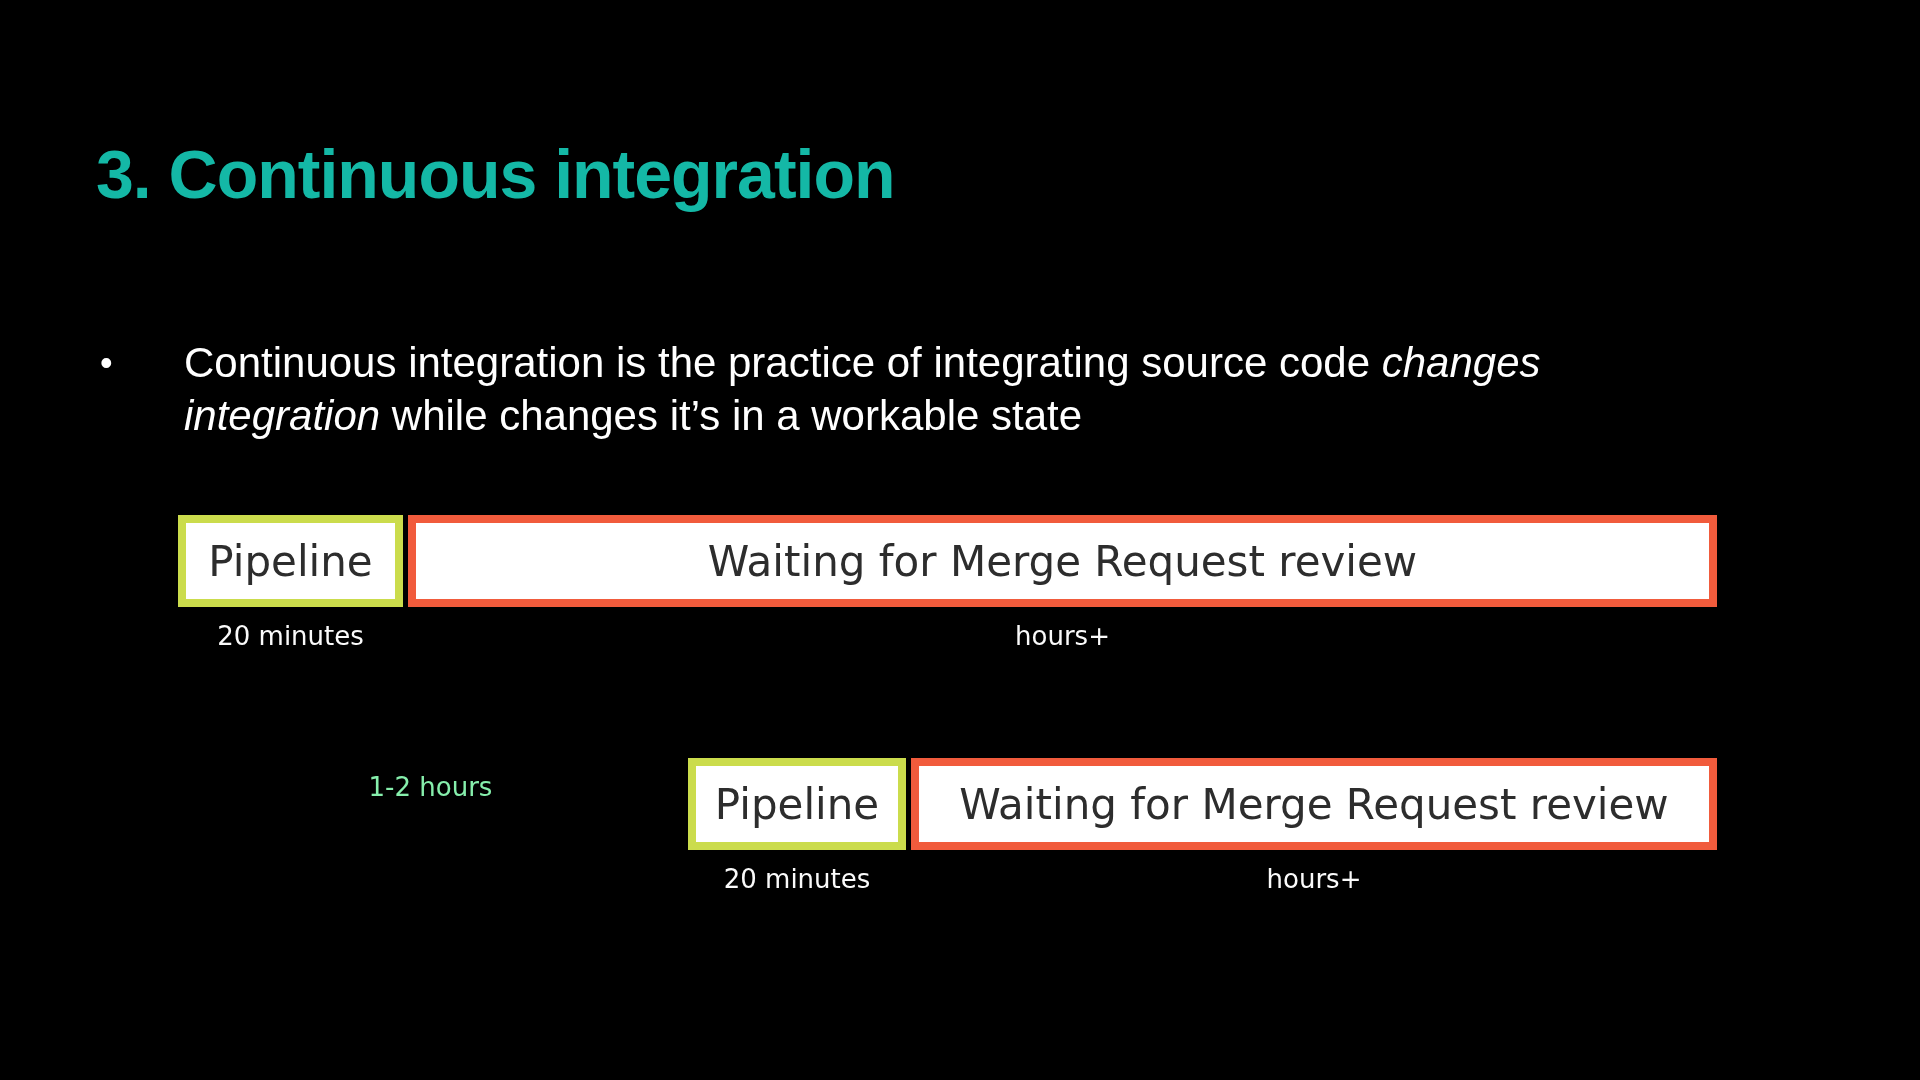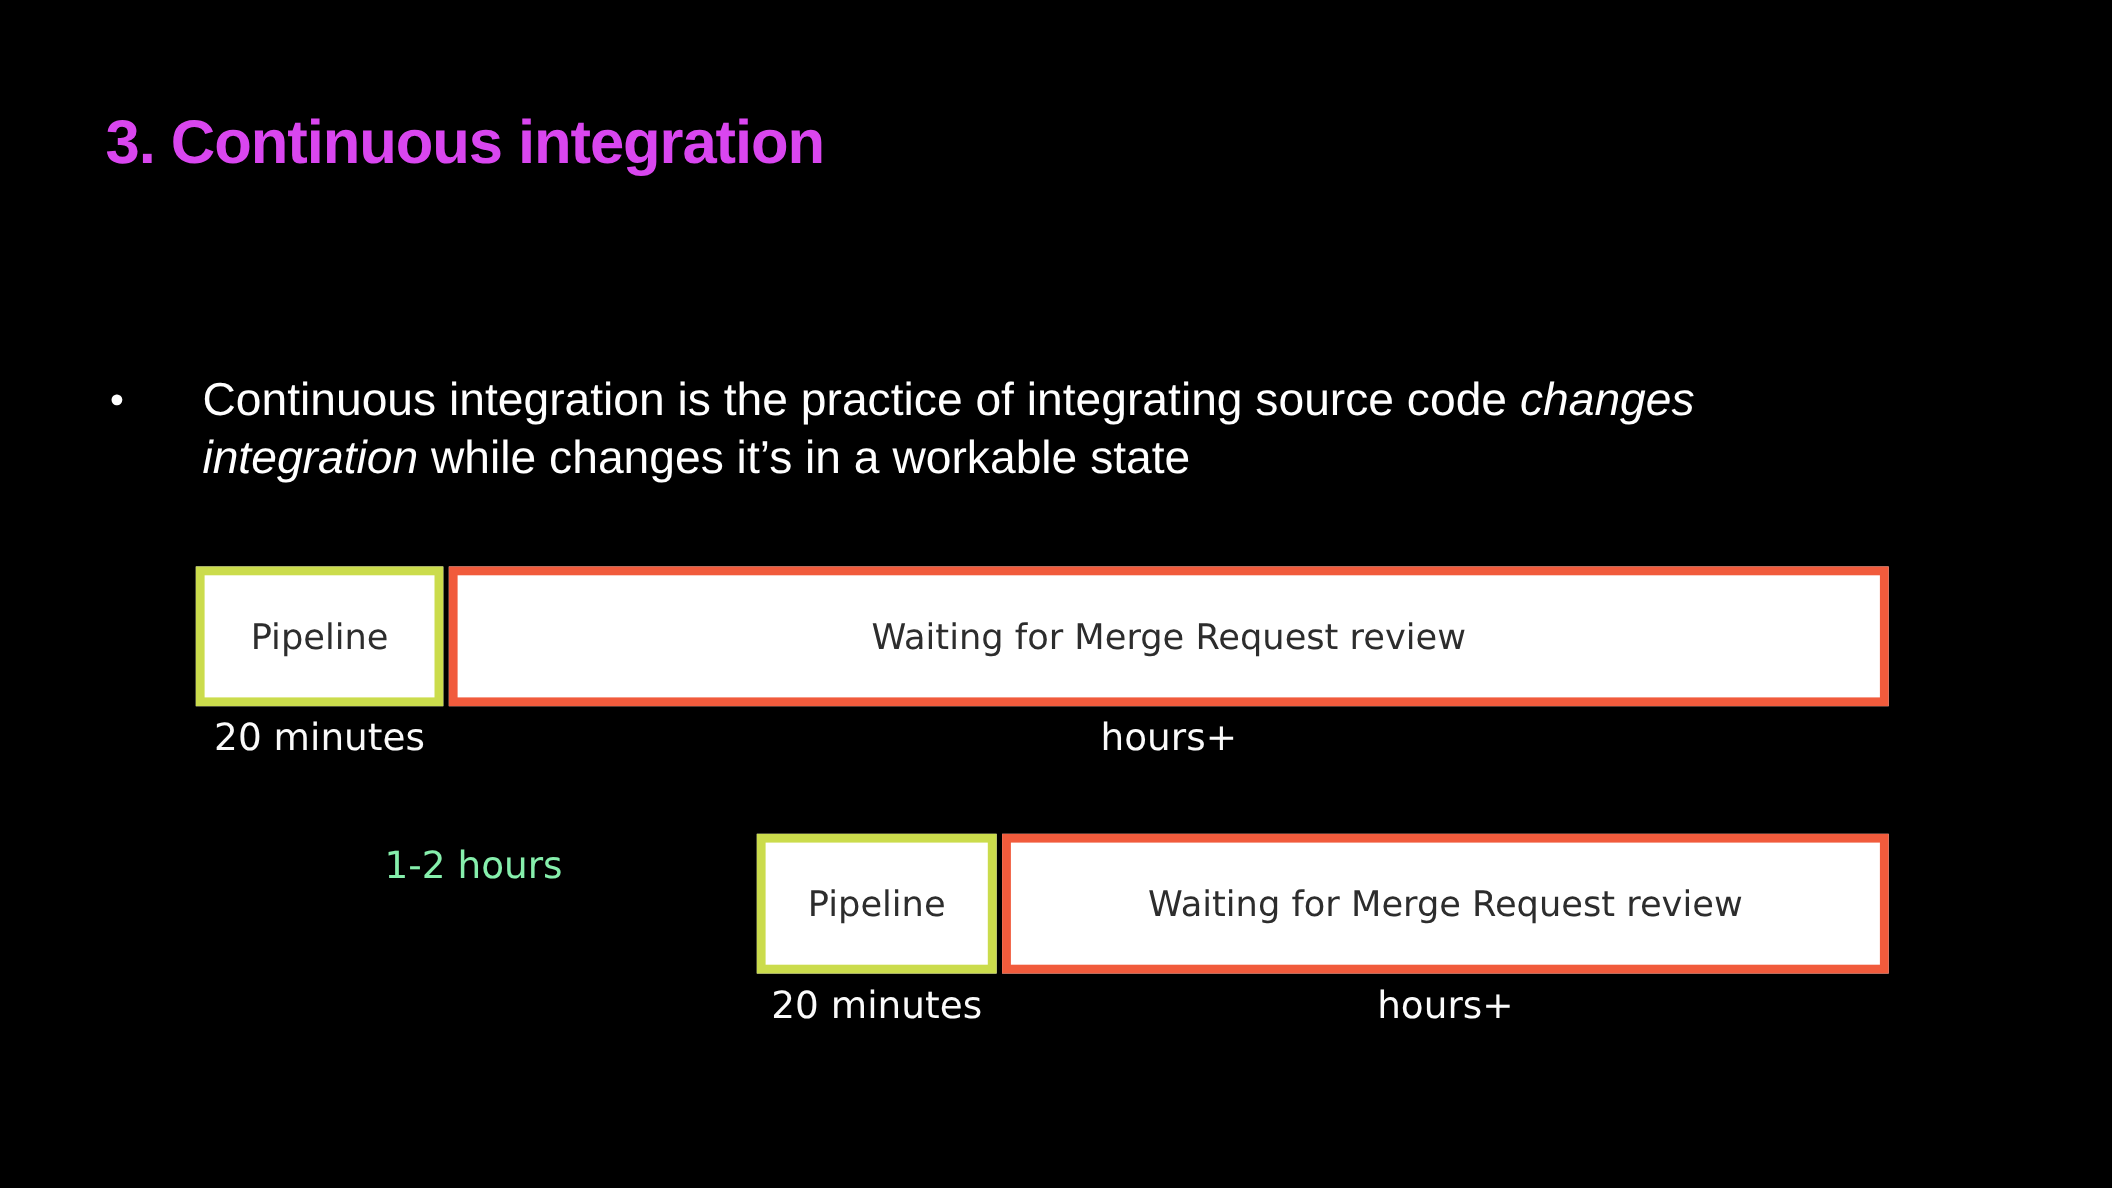--- a/index.html
+++ b/index.html
@@ -7,25 +7,25 @@
     position: relative;
     width: 1920px;
     height: 1080px;
     background: #000000;
     overflow: hidden;
     font-family: "Liberation Sans", sans-serif;
   }
   .title {
     position: absolute;
     left: 96px;
-    top: 60px;
-    font-size: 56px;
+    top: 91px;
+    font-size: 68px;
     font-weight: bold;
     letter-spacing: -1px;
-    color: #d946ef;
+    color: #14b8a6;
     line-height: 1.1;
     white-space: nowrap;
   }
   .bullet {
     position: absolute;
     left: 100px;
     top: 336px;
     width: 1700px;
     display: flex;
     align-items: flex-start;
@@ -51,38 +51,38 @@
     align-items: flex-start;
   }
   .t-row.row-0 { top: 515px; }
   .t-row.row-1 { top: 758px; }
   .t-col {
     display: flex;
     flex-direction: column;
   }
   .t-box {
     box-sizing: border-box;
-    height: 127px;
+    height: 92px;
     border: 8px solid #999;
     background: #ffffff;
     color: #2d2d2d;
     font-family: "DejaVu Sans", sans-serif;
-    font-size: 32px;
+    font-size: 42px;
     display: flex;
     align-items: center;
     justify-content: center;
     white-space: nowrap;
     overflow: hidden;
   }
   .t-duration {
     margin-top: 8px;
     text-align: center;
     color: #fafafa;
     font-family: "DejaVu Sans", sans-serif;
-    font-size: 34px;
+    font-size: 26px;
     line-height: 42px;
     white-space: nowrap;
   }
 </style>
 </head>
 <body>
 
 <div id="slide">
 
   <h1 class="title">3. Continuous integration</h1>

